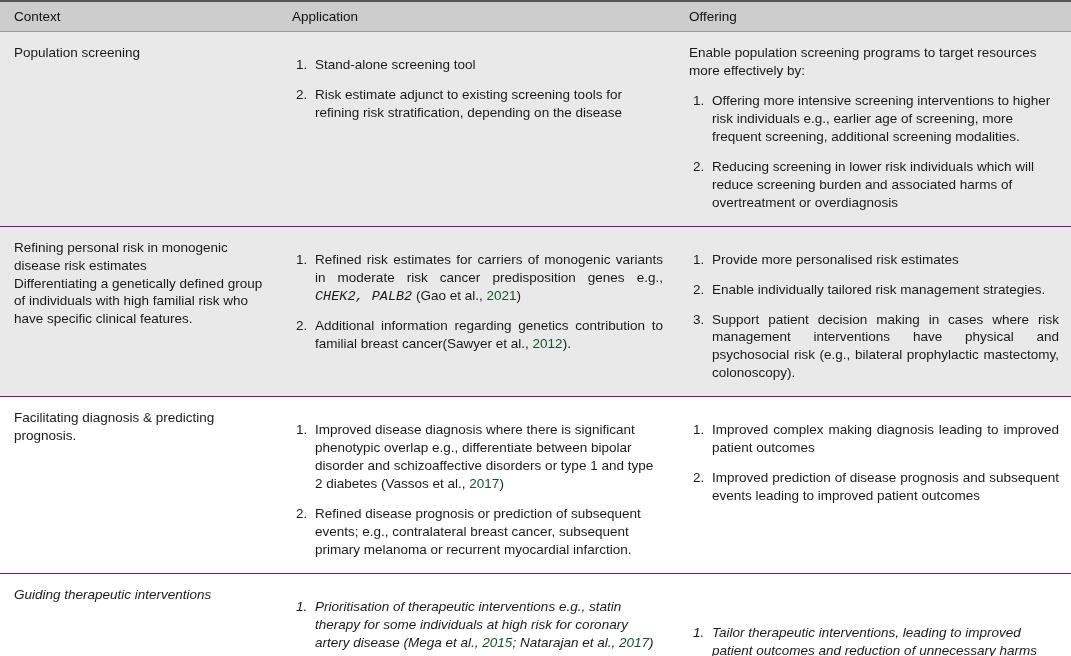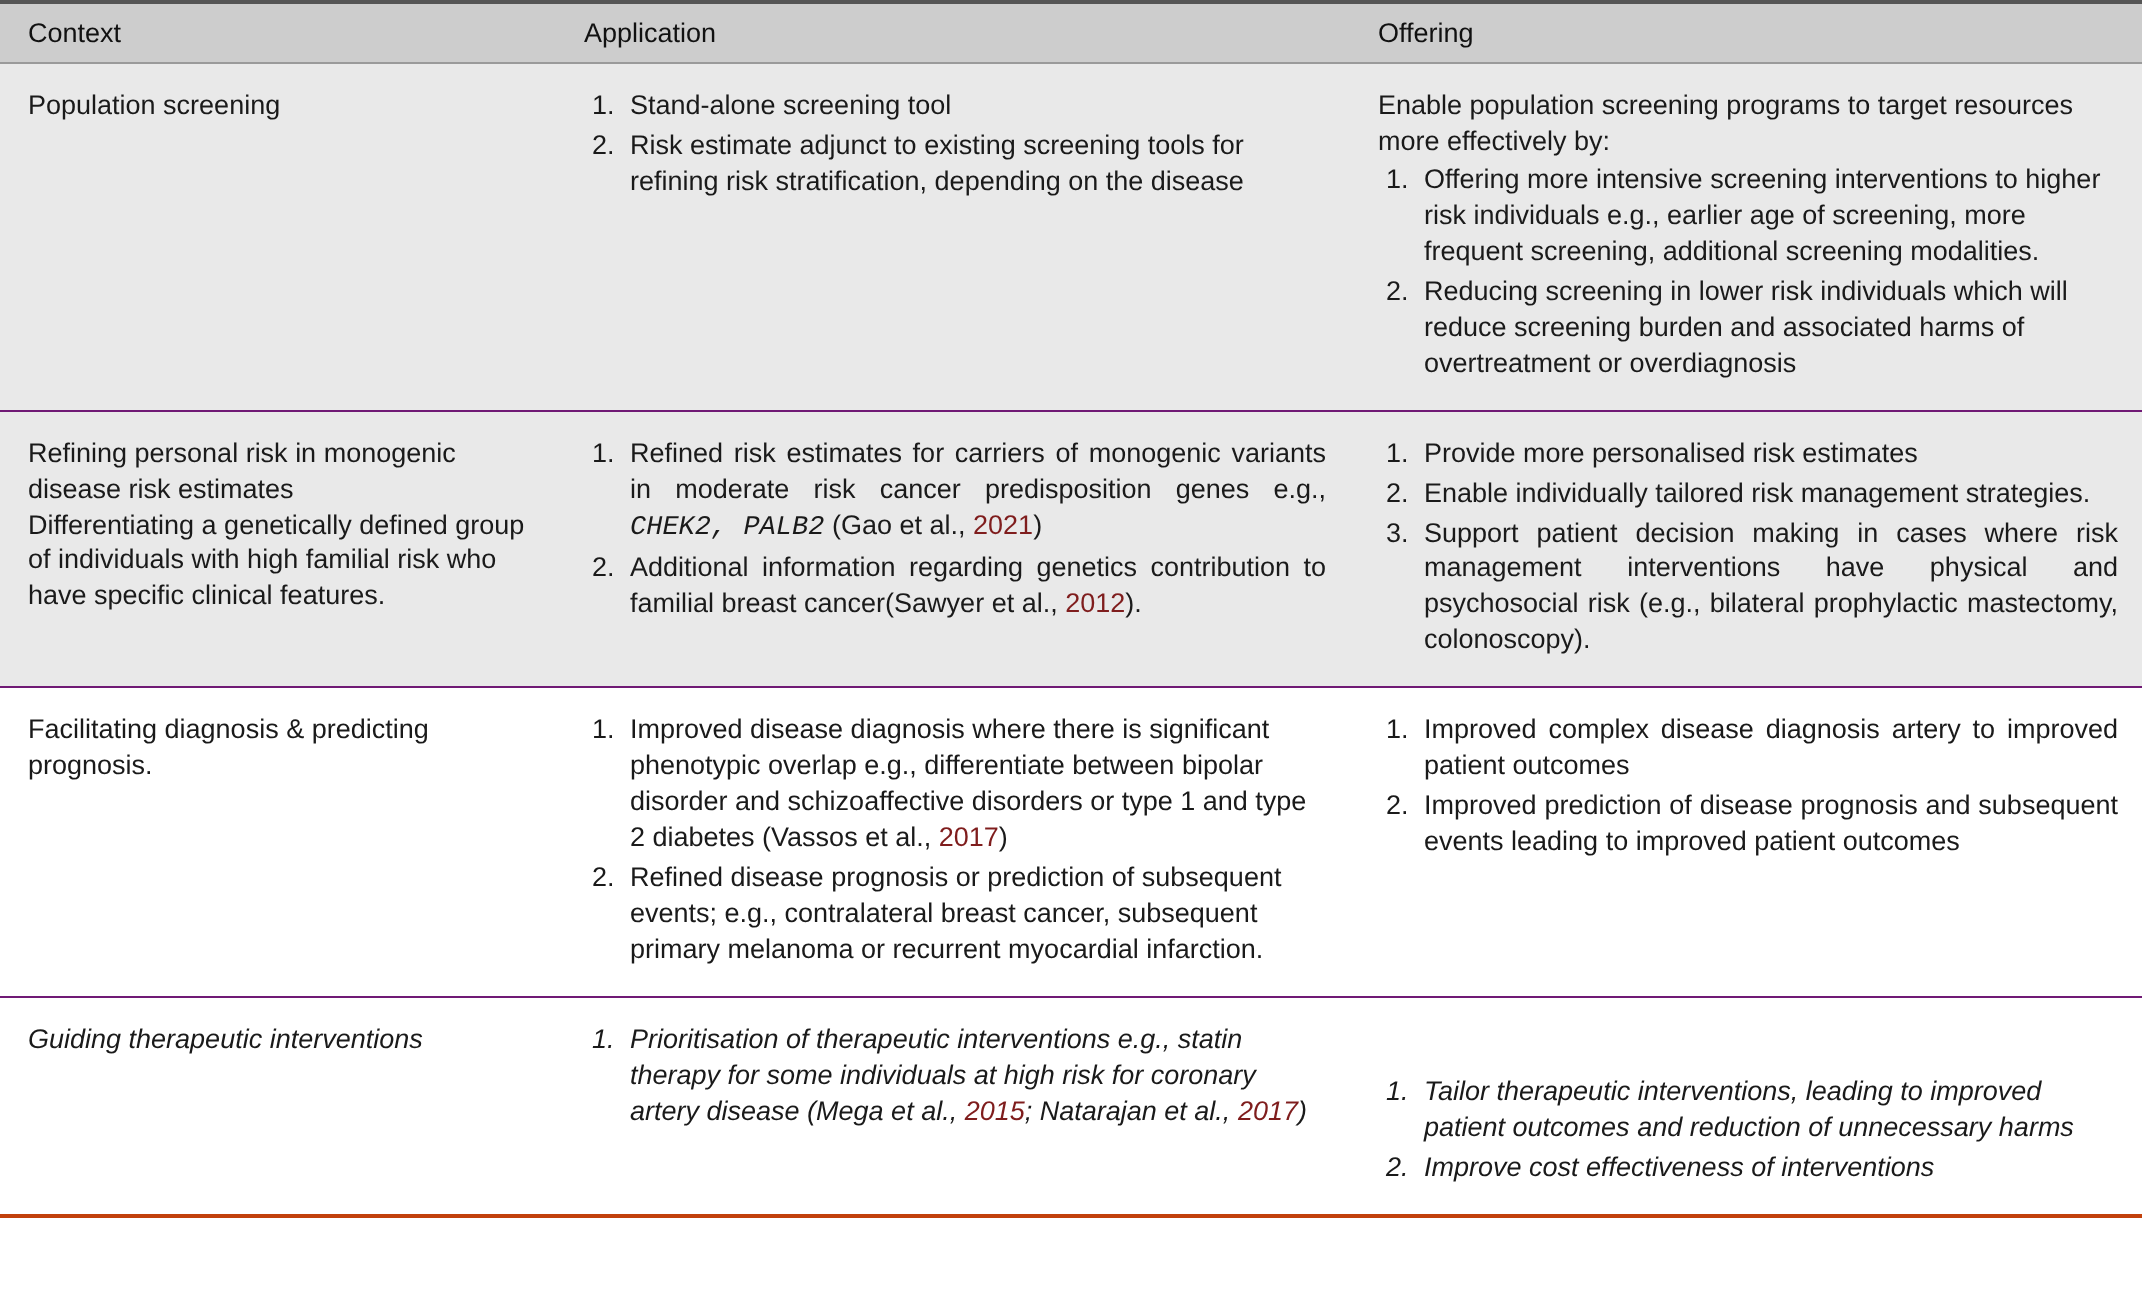--- a/index.html
+++ b/index.html
@@ -58,32 +58,32 @@
   }
   .cell-text {
     display: block;
   }
   ol.numlist {
     margin: 0;
     padding: 0 0 0 19px;
     list-style-type: decimal;
   }
   ol.numlist > li {
-    margin: 0 0 2px 0;
+    margin: 12px 0 2px 0;
     padding-left: 4px;
   }
   ol.numlist.justify > li {
     text-align: justify;
   }
   .lead {
     display: block;
     margin-bottom: 1px;
   }
   .italic { font-style: italic; font-family: Liberation Mono, monospace; }
-  .link { color: #7f1d1d; }
+  .link { color: #14532d; }
   .sub-line { display: block; }
 </style>
 </head>
 <body>
 
 <div class="table-wrap">
   <table class="main">
     <colgroup>
       <col class="c1">
         <col class="c2">
@@ -142,21 +142,21 @@
           <span class="cell-text">Facilitating diagnosis &amp; predicting prognosis.</span>
         </td>
         <td>
           <ol class="numlist">
             <li><span>Improved disease diagnosis where there is significant phenotypic overlap e.g., differentiate between bipolar disorder and schizoaffective disorders or type 1 and type 2 diabetes (Vassos et al., </span><span class="link">2017</span><span>)</span></li>
             <li><span>Refined disease prognosis or prediction of subsequent events; e.g., contralateral breast cancer, subsequent primary melanoma or recurrent myocardial infarction.</span></li>
           </ol>
         </td>
         <td>
           <ol class="numlist justify">
-            <li>Improved complex disease diagnosis artery to improved patient outcomes</li>
+            <li>Improved complex making diagnosis leading to improved patient outcomes</li>
             <li>Improved prediction of disease prognosis and subsequent events leading to improved patient outcomes</li>
           </ol>
         </td>
       </tr>
 
       <tr class="plain">
         <td>
           <span class="cell-text">Guiding therapeutic interventions</span>
         </td>
         <td>

